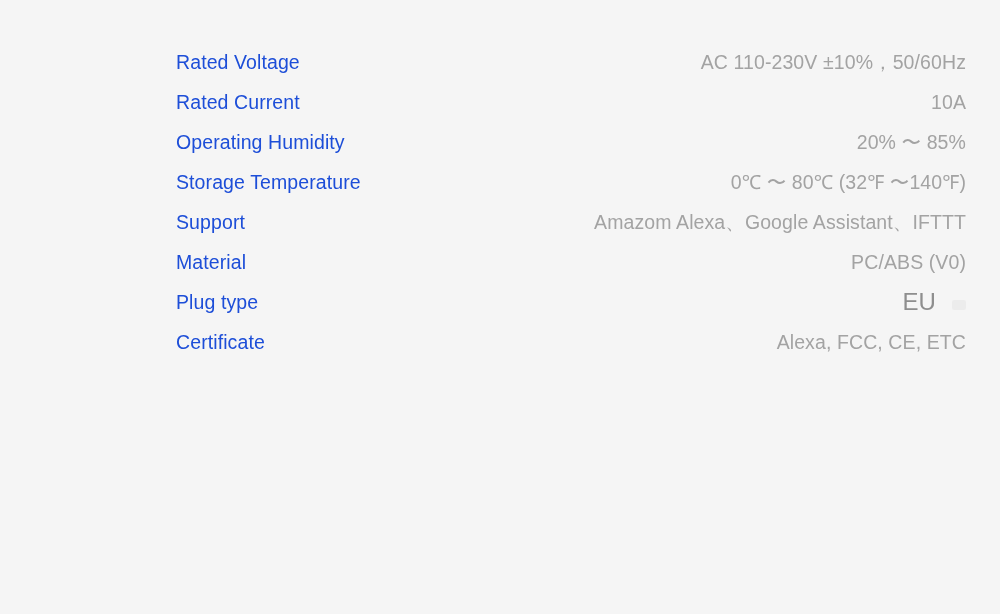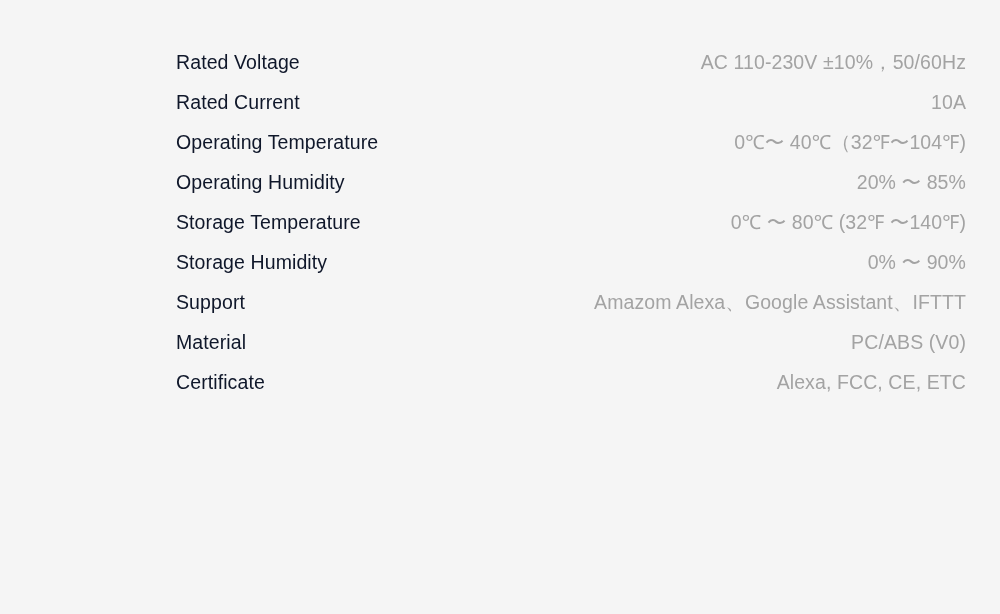--- a/index.html
+++ b/index.html
@@ -27,21 +27,21 @@
   }
   .spec-table tr {
     height: 40px;
   }
   .spec-label {
     width: 298px;
     padding: 0;
     vertical-align: middle;
     font-size: 19.5px;
     font-weight: 400;
-    color: #0f172a;
+    color: #1d4ed8;
     letter-spacing: 0.1px;
     white-space: nowrap;
     margin-left: 12px;
   }
   .spec-value {
     padding: 0;
     vertical-align: middle;
     font-size: 19.5px;
     font-weight: 400;
     color: #a3a3a3;
@@ -78,42 +78,38 @@
     <tbody>
         <tr>
           <td class="spec-label">Rated Voltage</td>
           <td class="spec-value indent-1">AC 110-230V ±10%，50/60Hz</td>
         </tr>
         <tr>
           <td class="spec-label">Rated Current</td>
           <td class="spec-value indent-1">10A</td>
         </tr>
         <tr>
-          <td class="spec-label">Operating Temperature</td>
-          <td class="spec-value indent-1">0℃〜 40℃（32℉〜104℉)</td>
-        </tr>
-        <tr>
           <td class="spec-label">Operating Humidity</td>
           <td class="spec-value indent-0">20% 〜 85%</td>
         </tr>
         <tr>
           <td class="spec-label">Storage Temperature</td>
           <td class="spec-value indent-0">0℃ 〜 80℃ (32℉ 〜140℉)</td>
-        </tr>
-        <tr>
-          <td class="spec-label">Storage Humidity</td>
-          <td class="spec-value indent-0">0% 〜 90%</td>
         </tr>
         <tr>
           <td class="spec-label">Support</td>
           <td class="spec-value indent-0">Amazom Alexa、Google Assistant、IFTTT</td>
         </tr>
         <tr>
           <td class="spec-label">Material</td>
           <td class="spec-value indent-2">PC/ABS (V0)</td>
         </tr>
         <tr>
+          <td class="spec-label">Plug type</td>
+          <td class="spec-value indent-3"><span class="value-emphasis">EU</span><span class="smudge"></span></td>
+        </tr>
+        <tr>
           <td class="spec-label">Certificate</td>
           <td class="spec-value indent-2">Alexa, FCC, CE, ETC</td>
         </tr>
       </tbody>
   </table>
 </div>
 
 </body></html>

